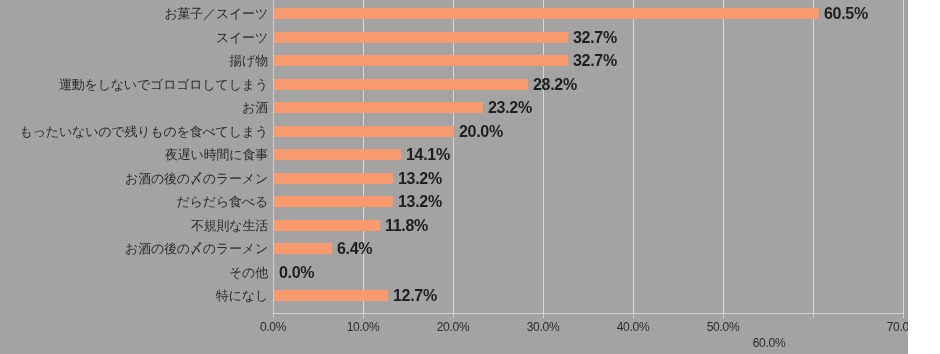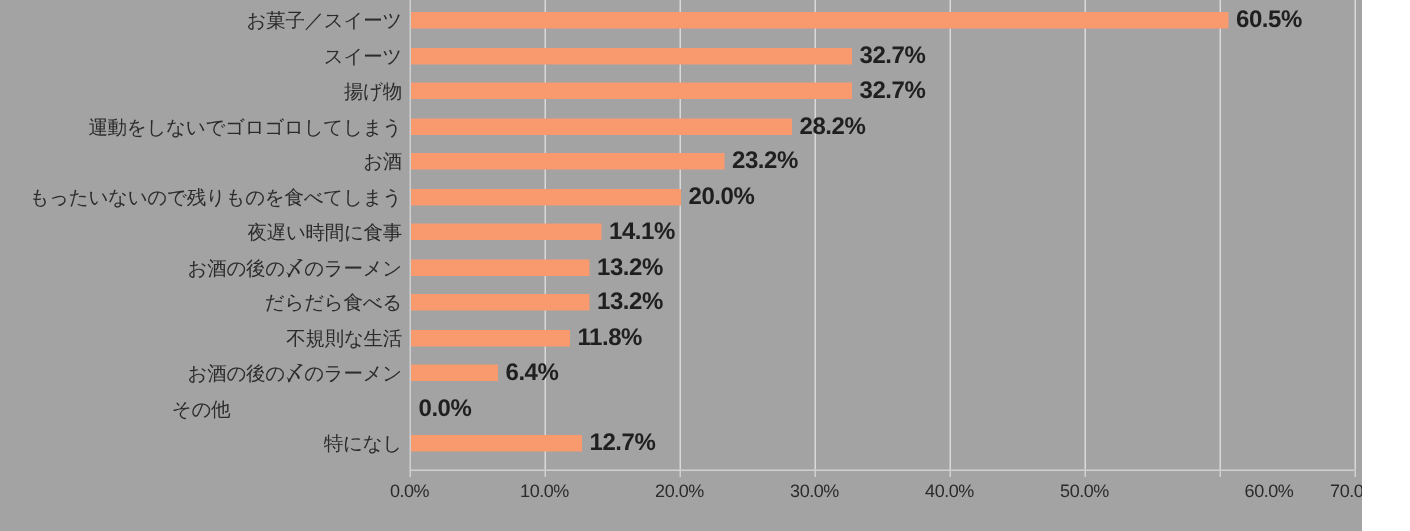--- a/index.html
+++ b/index.html
@@ -110,21 +110,21 @@
       <div class="cat-label" style="top: 30.5px;">スイーツ</div>
       <div class="cat-label" style="top: 54px; padding-left: 26px;">揚げ物</div>
       <div class="cat-label" style="top: 77.5px;">運動をしないでゴロゴロしてしまう</div>
       <div class="cat-label" style="top: 101px;">お酒</div>
       <div class="cat-label" style="top: 124.5px;">もったいないので残りものを食べてしまう</div>
       <div class="cat-label" style="top: 148px;">夜遅い時間に食事</div>
       <div class="cat-label" style="top: 171.5px;">お酒の後の〆のラーメン</div>
       <div class="cat-label" style="top: 195px;">だらだら食べる</div>
       <div class="cat-label" style="top: 218.5px;">不規則な生活</div>
       <div class="cat-label" style="top: 242px;">お酒の後の〆のラーメン</div>
-      <div class="cat-label" style="top: 265.5px; text-align: center;">その他</div>
+      <div class="cat-label" style="top: 265.5px;">その他</div>
       <div class="cat-label" style="top: 289px;">特になし</div>
     </div>
 
   <div id="plot-area">
       <div class="gridline axis-zero" style="left: 0px;"></div>
       <div class="gridline" style="left: 90px;"></div>
       <div class="gridline" style="left: 180px;"></div>
       <div class="gridline" style="left: 270px;"></div>
       <div class="gridline" style="left: 360px;"></div>
       <div class="gridline" style="left: 450px;"></div>
@@ -159,21 +159,21 @@
 
   <div id="axis-line"></div>
 
   <div id="x-ticks">
       <div class="xtick-label" style="left: 243px;">0.0%</div>
       <div class="xtick-label" style="left: 333px;">10.0%</div>
       <div class="xtick-label" style="left: 423px;">20.0%</div>
       <div class="xtick-label" style="left: 513px;">30.0%</div>
       <div class="xtick-label" style="left: 603px;">40.0%</div>
       <div class="xtick-label" style="left: 693px;">50.0%</div>
-      <div class="xtick-label" style="left: 816px;">60.0%</div>
+      <div class="xtick-label" style="left: 739px; margin-top: 16px;">60.0%</div>
       <div class="xtick-label" style="left: 873px;">70.0%</div>
     </div>
 
 <div class="tick-mark" style="left: 273px;"></div>
     <div class="tick-mark" style="left: 363px;"></div>
     <div class="tick-mark" style="left: 453px;"></div>
     <div class="tick-mark" style="left: 543px;"></div>
     <div class="tick-mark" style="left: 633px;"></div>
     <div class="tick-mark" style="left: 723px;"></div>
     <div class="tick-mark" style="left: 813px;"></div>

